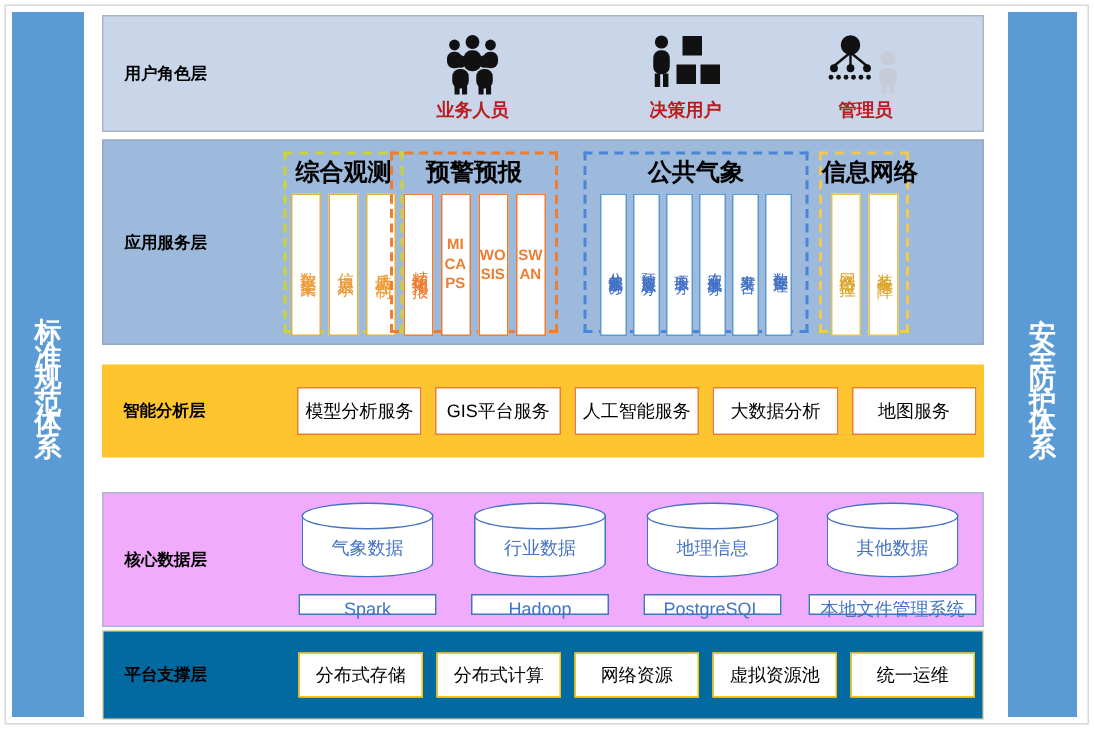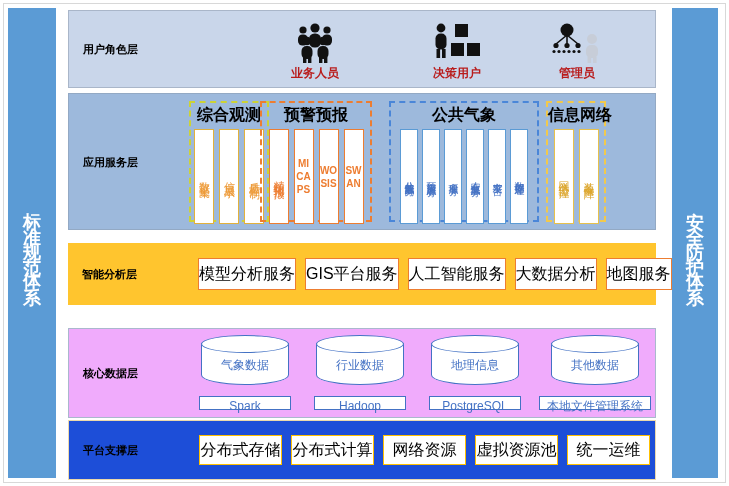--- a/index.html
+++ b/index.html
@@ -17,21 +17,21 @@
   .vbar.right { left:672px; width:46px; }
 
   
   .layer { position:absolute; left:68px; width:588px; }
   .layer h2 { position:absolute; left:14px; top:50%; transform:translateY(-50%);
               font-size:11px; font-weight:bold; color:#000; white-space:nowrap; }
   .l-user     { top:10px;  height:78px;  background:#c9d6ea; border:1px solid #a9b6c9; }
   .l-app      { top:93px;  height:137px; background:#9db9dc; border:1px solid #93a9c4; }
   .l-ai       { top:243px; height:62px;  background:#ffc52e; }
   .l-data     { top:328px; height:90px;  background:#f0abfc; border:1px solid #aab8cd; }
-  .l-platform { top:420px; height:60px;  background:#1d4ed8; border:1px solid #ecd9ac; }
+  .l-platform { top:420px; height:60px;  background:#0369a1; border:1px solid #ecd9ac; }
 
   
   .role { position:absolute; top:11px; width:100px; display:flex; flex-direction:column;
           align-items:center; gap:1px; }
   .role svg { display:block; }
   .role .rlabel { font-size:12px; font-weight:bold; color:#b91c1c; white-space:nowrap; }
   .role.r0 { left:196px; } .role.r1 { left:338px; } .role.r2 { left:458px; }
 
   
   .group { position:absolute; top:7px; height:121px; border:2px dashed; background:transparent; }
@@ -47,21 +47,21 @@
   .g0 .vbox { border:1px solid #e2b13c; color:#ed9a38; }
   .g1 .vbox { border:1px solid #ed7d31; color:#ed7d31; }
   .g2 .vbox { border:1px solid #5b9bd5; color:#4472c4; width:18px; font-size:10px; letter-spacing:1px; }
   .g2 .gboxes { gap:4px; }
   .g3 .vbox { border:1px solid #e7c14c; color:#dca62e; }
 
   
   .hrow { position:absolute; left:130px; right:5px; top:50%; transform:translateY(-50%);
           display:flex; gap:9px; }
   .hbox { flex:1; background:#fff; display:flex; align-items:center; justify-content:center;
-          font-size:16px; color:#000; white-space:nowrap; }
+          font-size:12px; color:#000; white-space:nowrap; }
   .l-ai .hbox { border:1px solid #ed7d31; height:32px; }
   .l-platform .hbox { border:1px solid #ffc000; height:30px; }
 
   
   .db-col { position:absolute; top:2px; width:92px; display:flex; flex-direction:column; align-items:center; }
   .db-col.d0 { left:130px; } .db-col.d1 { left:245px;justify-content:center; } .db-col.d2 { left:360px; }
   .db-col.d3 { left:470px; width:112px; }
   .cylinder { position:relative; width:88px; height:42px; margin-top:12px; background:#fff;
               border:1px solid #4472c4; border-top:none;
               border-radius:0 0 44px 44px / 0 0 10px 10px;

